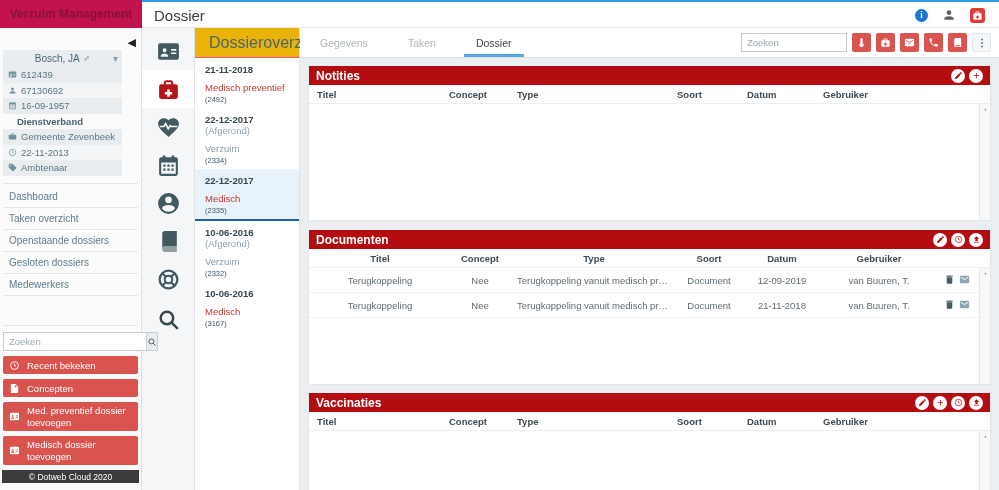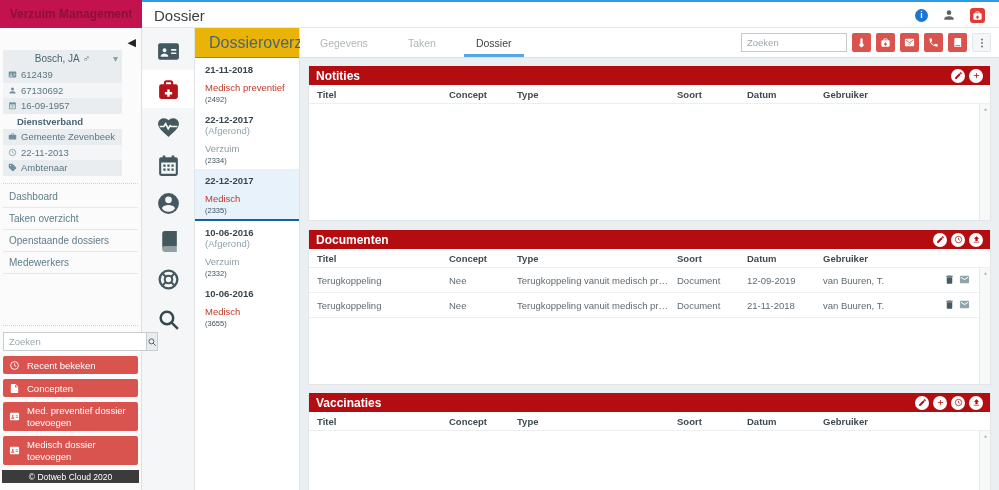--- a/index.html
+++ b/index.html
@@ -93,21 +93,21 @@
               align-items:center; justify-content:center; cursor:pointer; --cut:#d9534f; }
   .icon-btn .ic { font-size:11px; }
   .more-btn { width:19px; height:19px; border:1px solid #e3e6e8; border-radius:2px; background:#f5f6f7; color:#5f6b72;
               display:flex; align-items:center; justify-content:center; cursor:pointer; }
   .more-btn .ic { font-size:12px; }
 
   
   .panels { flex:1; padding:8px 8px 0 8px; overflow:hidden; }
   .panel { background:#fff; margin-bottom:9px; border:1px solid #e3e6e8; border-top:none; }
   .panel:nth-child(1) { height:155px; }
-  .panel:nth-child(2) { height:155px; margin-bottom:8px; }
+  .panel:nth-child(2) { height:155px; margin-bottom:8px;text-align:center; }
   .panel:nth-child(3) { height:162px; }
   .panel-header { height:19px; background:#b30d11; color:#fff; display:flex; align-items:center; padding:0 7px; }
   .panel-header .ptitle { font-size:12px; font-weight:bold; }
   .panel-actions { margin-left:auto; display:flex; gap:4px; }
   .pact { width:14px; height:14px; border-radius:50%; background:#fff; color:#b30d11; display:flex; align-items:center;
           justify-content:center; cursor:pointer; }
   .pact .ic { font-size:9px; }
   .cols { display:grid; grid-template-columns:132px 68px 160px 70px 76px 118px 1fr; align-items:center; padding-left:8px; }
   .cols.head { height:19px; font-size:9.5px; font-weight:bold; color:#3e4a52; border-bottom:1px solid #eceff1; }
   .rows { position:relative; height:calc(100% - 38px); overflow:hidden; }
@@ -211,20 +211,21 @@
               </span>
               <span>Ambtenaar</span>
             </div>
           </div>
       </div>
 
       <ul class="side-nav" id="side-nav">
           <li>Dashboard</li>
           <li>Taken overzicht</li>
           <li>Openstaande dossiers</li>
+          <li>Gesloten dossiers</li>
           <li>Medewerkers</li>
         </ul>
 
       <div class="side-bottom">
         <div class="side-search">
           <input type="text" placeholder="Zoeken" style="">
           <span class="sbtn" id="side-search-btn">
               <span class="ic">
                 <svg viewBox="0 0 24 24" fill="none" stroke="currentColor">
                   <circle cx="10.5" cy="10.5" r="6" stroke-width="2.4"></circle>
@@ -357,21 +358,21 @@
             <div class="d3">(2335)</div>
           </div>
           <div class="dos-item">
             <div class="d1"><span>10-06-2016</span><span class="sfx"> (Afgerond)</span></div>
             <div class="d2 gray">Verzuim</div>
             <div class="d3">(2332)</div>
           </div>
           <div class="dos-item">
             <div class="d1"><span>10-06-2016</span></div>
             <div class="d2 red">Medisch</div>
-            <div class="d3">(3655)</div>
+            <div class="d3">(3167)</div>
           </div>
         </div>
     </div>
 
     <div class="main">
       <div class="tabbar">
         <span id="tabs" style="display:flex">
             <span class="tab">Gegevens</span>
             <span class="tab">Taken</span>
             <span class="tab active">Dossier</span>

